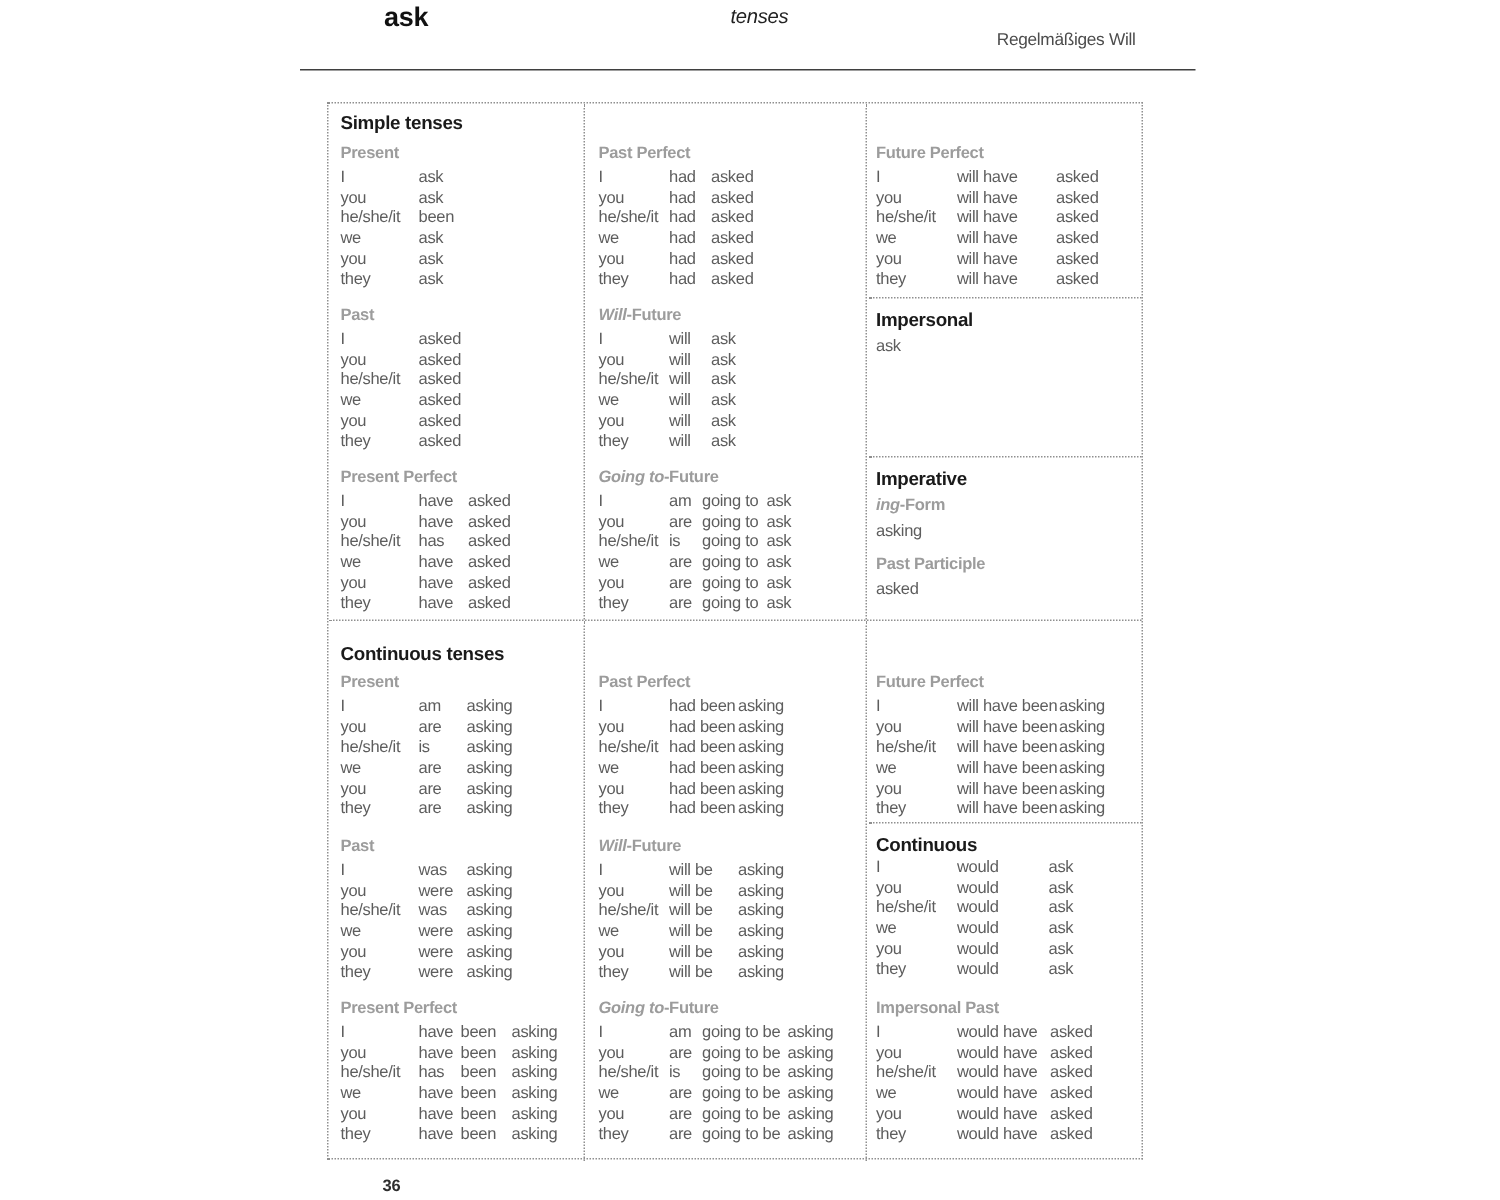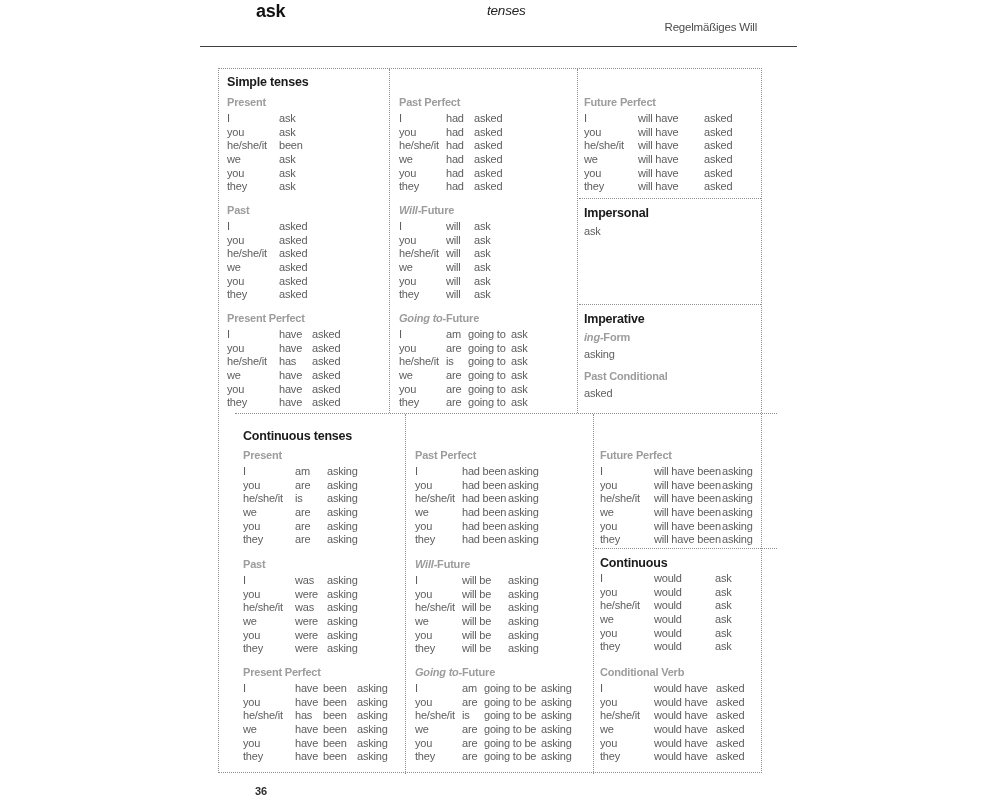--- a/index.html
+++ b/index.html
@@ -11,21 +11,21 @@
   .verb-title { position:absolute; left:256px; top:1px; font-size:18px; font-weight:bold; color:#111; }
   .verb-translation { position:absolute; left:487px; top:3px; font-size:13.5px; font-style:italic; color:#222; }
   .verb-type { position:absolute; right:243px; top:21px; font-size:11.5px; color:#4c4c4c; }
   .header-rule { position:absolute; left:200px; top:46px; width:597px; height:0; border-top:1px solid #3f3f3f; }
 
   .conj-table {
     position:absolute; left:218px; top:68px; width:544px; height:705px;
     border:1px dotted #8f8f8f; box-sizing:border-box;
   }
   .section { position:absolute; left:0; width:100%; box-sizing:border-box; }
-  .section.sep { border-top:1px dotted #8f8f8f;margin-left:16px; }
+  .section.sep { border-top:1px dotted #8f8f8f; }
   .section-title { position:absolute; font-size:12.5px; font-weight:bold; color:#1a1a1a; white-space:nowrap; }
   .vline { position:absolute; top:0; height:100%; width:0; border-left:1px dotted #8f8f8f; }
   .col { position:absolute; top:0; height:100%; }
   .divider { position:absolute; left:2px; right:2px; height:0; border-top:1px dotted #8f8f8f; }
   .block { position:absolute; right:2px; }
   .block-header { height:16px; font-size:11px; font-weight:bold; color:#9c9c9c; white-space:nowrap; box-sizing:border-box; }
   .block-header.main { font-size:12.5px; color:#1a1a1a; }
   .it { font-style:italic; }
   .row { position:relative; height:13.7px; font-size:11px; color:#5d5d5d; }
   .cell { position:absolute; top:0; white-space:nowrap; }
@@ -283,21 +283,21 @@
           <div class="divider" style="top: 129px;"></div>
           <div class="block" style="top: 137px; left: 7px;">
             <div class="block-header main"><span>Impersonal</span></div>
             <div class="line">ask</div>
           </div>
           <div class="divider" style="top: 235px;"></div>
           <div class="block" style="top: 243px; left: 7px;">
             <div class="block-header main"><span>Imperative</span></div>
             <div class="sub-header"><span class="it">ing</span><span>-Form</span></div>
             <div class="line sub-line">asking</div>
-            <div class="sub-header"><span>Past Conditional</span></div>
+            <div class="sub-header"><span>Past Participle</span></div>
             <div class="line sub-line">asked</div>
           </div>
         </div>
       </div>
       <div class="section sep" style="top: 344px; height: 361px;">
         <div class="vline" style="left: 170px;"></div>
         <div class="vline" style="left: 358px;"></div>
         <div class="section-title" style="left: 8px; top: 15px;">Continuous tenses</div>
         <div class="col" style="left: 0px; width: 170px;">
           <div class="block" style="top: 35px; left: 8px;">
@@ -575,21 +575,21 @@
               <span class="cell" style="left: 54px;">would</span>
               <span class="cell" style="left: 115px;">ask</span>
             </div>
             <div class="row">
               <span class="cell" style="left: 0px;">they</span>
               <span class="cell" style="left: 54px;">would</span>
               <span class="cell" style="left: 115px;">ask</span>
             </div>
           </div>
           <div class="block" style="top: 252px; left: 7px;">
-            <div class="block-header"><span>Conditional Verb</span></div>
+            <div class="block-header"><span>Impersonal Past</span></div>
             <div class="row">
               <span class="cell" style="left: 0px;">I</span>
               <span class="cell" style="left: 54px;">would have</span>
               <span class="cell" style="left: 116px;">asked</span>
             </div>
             <div class="row">
               <span class="cell" style="left: 0px;">you</span>
               <span class="cell" style="left: 54px;">would have</span>
               <span class="cell" style="left: 116px;">asked</span>
             </div>

